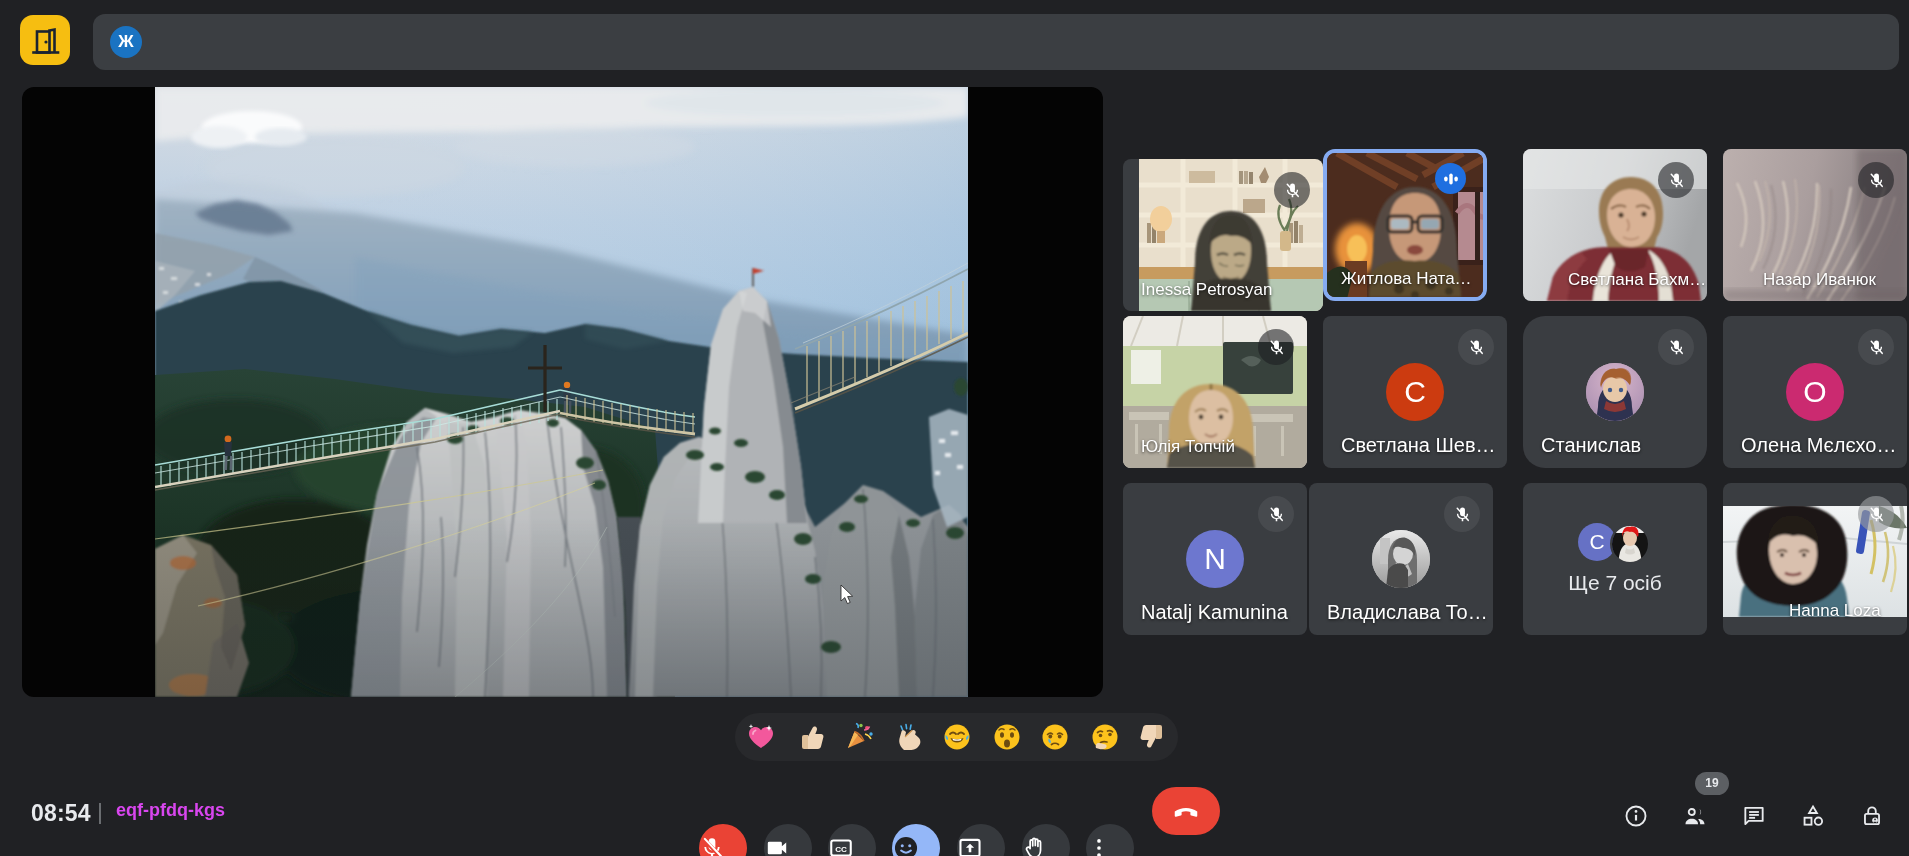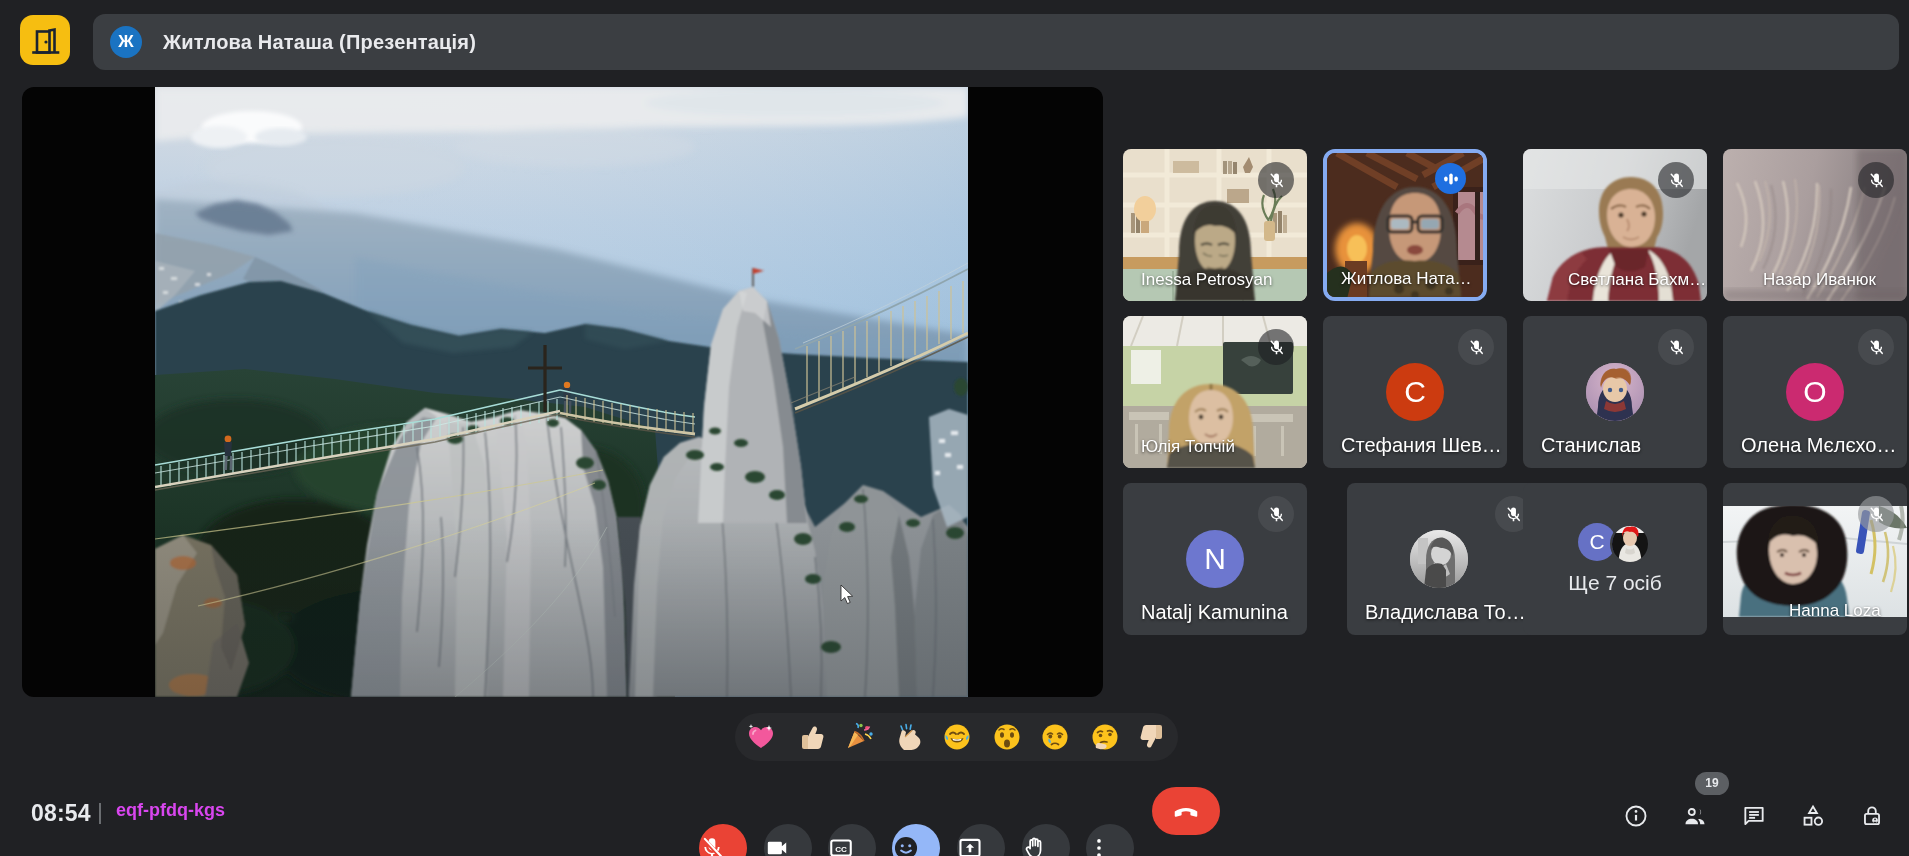--- a/index.html
+++ b/index.html
@@ -40,21 +40,20 @@
     <g stroke="#1b2431" stroke-width="2.6" fill="none" stroke-linecap="square">
       <line x1="13.5" y1="37.5" x2="38" y2="37.5"></line>
       <rect x="17" y="16.5" width="12.5" height="21"></rect>
       <path d="M29.5 15.5 L34.5 14.5 L34.5 36.5"></path>
     </g>
     <circle cx="26" cy="27" r="1.6" fill="#1b2431"></circle>
   </svg>
 </div>
 <div class="abs" id="toppill">
   <div id="topav">Ж</div>
-  <div id="toptitle">Житлова Наташа (Презентація)</div>
 </div>
 <div class="abs" id="stage">
   <div id="photo"><svg width="813" height="610" viewBox="0 0 813 610">
 <defs>
 <linearGradient id="sky" x1="0" y1="0" x2="0" y2="1">
  <stop offset="0" stop-color="#d8dde3"></stop>
             <stop offset="0.22" stop-color="#bccfe2"></stop>
  <stop offset="0.5" stop-color="#a3c3de"></stop>
             <stop offset="1" stop-color="#8fb8da"></stop>
 </linearGradient>
@@ -370,21 +369,21 @@
 <svg width="0" height="0" style="position:absolute">
     <defs>
 <filter id="tsoft">
         <feGaussianBlur stdDeviation="1.1"></feGaussianBlur>
       </filter>
 <filter id="tsoft3">
         <feGaussianBlur stdDeviation="3"></feGaussianBlur>
       </filter>
 </defs>
   </svg>
-<div class="abs tile" style="left:1123px;top:149px;">
+<div class="abs tile" style="left:1123px;top:159px;padding-left:16px;">
  <svg width="184" height="152" viewBox="0 0 184 152">
   <rect width="184" height="152" fill="#e9dfcc"></rect>
   <g stroke="#f2ead8" stroke-width="5">
         <line x1="0" y1="26" x2="184" y2="26"></line>
         <line x1="0" y1="56" x2="184" y2="56"></line>
         <line x1="0" y1="86" x2="184" y2="86"></line>
         <line x1="44" y1="0" x2="44" y2="110"></line>
         <line x1="96" y1="0" x2="96" y2="110"></line>
         <line x1="146" y1="0" x2="146" y2="110"></line>
       </g>
@@ -610,23 +609,23 @@
  <div class="avatar" style="background:#cc3b10;">C</div>
  <div class="mic micdark">
       <svg width="19" height="19" viewBox="0 0 24 24">
         <g fill="#fff">
           <path d="M12 14.2c1.72 0 3.1-1.39 3.1-3.1V6.1a3.1 3.1 0 0 0-6.2 0v5c0 1.71 1.38 3.1 3.1 3.1z"></path>
           <path d="M17.4 11.1a5.4 5.4 0 0 1-10.8 0H4.9a7.1 7.1 0 0 0 6.1 6.7v2.8h2v-2.8a7.1 7.1 0 0 0 6.1-6.7h-1.7z"></path>
         </g>
         <line x1="5.4" y1="4.2" x2="19.2" y2="19.4" stroke="#fff" stroke-width="1.9" stroke-linecap="round"></line>
       </svg>
     </div>
- <div class="tname">Стефания Шев…</div>
-</div>
-<div class="abs tile" style="left:1523px;top:316px;">
+ <div class="tname">Светлана Шев…</div>
+</div>
+<div class="abs tile" style="left:1523px;top:316px;border-radius:22px;">
  <div class="avatar" style="background:#b9a0b4;overflow:hidden;line-height:0;">
   <svg width="58" height="58" viewBox="0 0 58 58">
    <defs>
           <radialGradient id="stbg" cx="0.5" cy="0.3" r="0.9">
             <stop offset="0" stop-color="#d8b6cb"></stop>
             <stop offset="1" stop-color="#9f86ab"></stop>
           </radialGradient>
         </defs>
    <rect width="58" height="58" fill="url(#stbg)"></rect>
    <path d="M10,58 L12,44 C12,30 18,22 29,22 C40,22 46,30 46,44 L48,58 Z" fill="#2e3250"></path>
@@ -669,21 +668,21 @@
       <svg width="19" height="19" viewBox="0 0 24 24">
         <g fill="#fff">
           <path d="M12 14.2c1.72 0 3.1-1.39 3.1-3.1V6.1a3.1 3.1 0 0 0-6.2 0v5c0 1.71 1.38 3.1 3.1 3.1z"></path>
           <path d="M17.4 11.1a5.4 5.4 0 0 1-10.8 0H4.9a7.1 7.1 0 0 0 6.1 6.7v2.8h2v-2.8a7.1 7.1 0 0 0 6.1-6.7h-1.7z"></path>
         </g>
         <line x1="5.4" y1="4.2" x2="19.2" y2="19.4" stroke="#fff" stroke-width="1.9" stroke-linecap="round"></line>
       </svg>
     </div>
  <div class="tname">Natalj Kamunina</div>
 </div>
-<div class="abs tile" style="left:1347px;top:483px;padding-left:13px;">
+<div class="abs tile" style="left:1309px;top:483px;">
  <div class="avatar" style="background:#cfcfcf;overflow:hidden;line-height:0;">
   <svg width="58" height="58" viewBox="0 0 58 58">
    <defs>
           <linearGradient id="vlbg" x1="0" y1="0" x2="0" y2="1">
             <stop offset="0" stop-color="#e9e9e9"></stop>
             <stop offset="1" stop-color="#9a9a9a"></stop>
           </linearGradient>
         </defs>
    <rect width="58" height="58" fill="url(#vlbg)"></rect>
    <rect x="8" y="8" width="10" height="26" fill="#c4c4c4"></rect>

